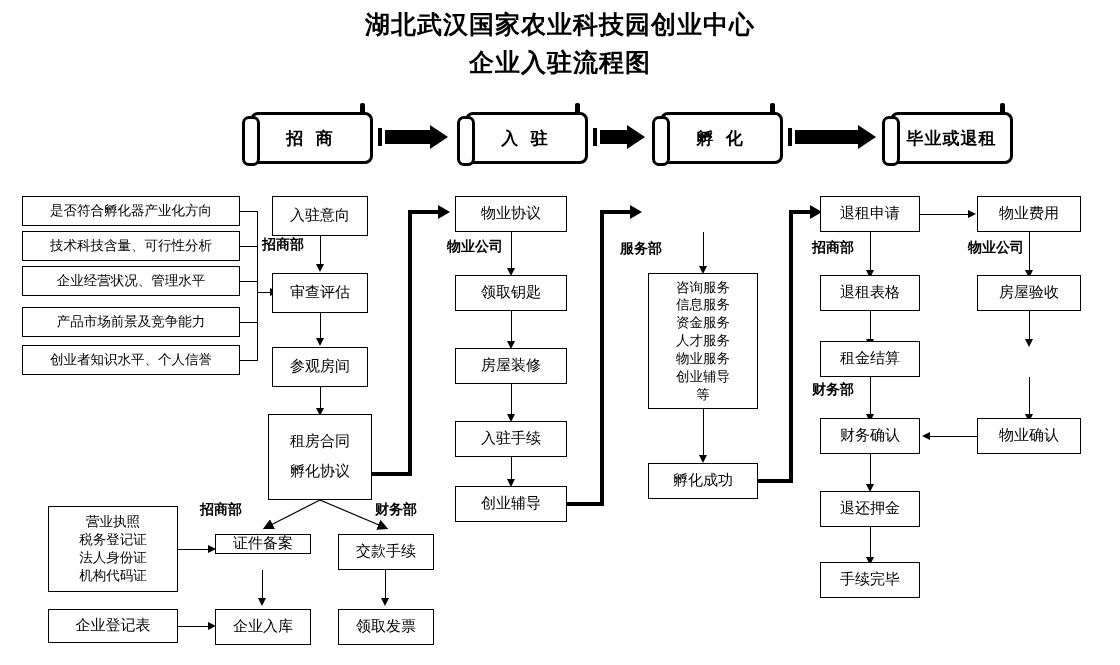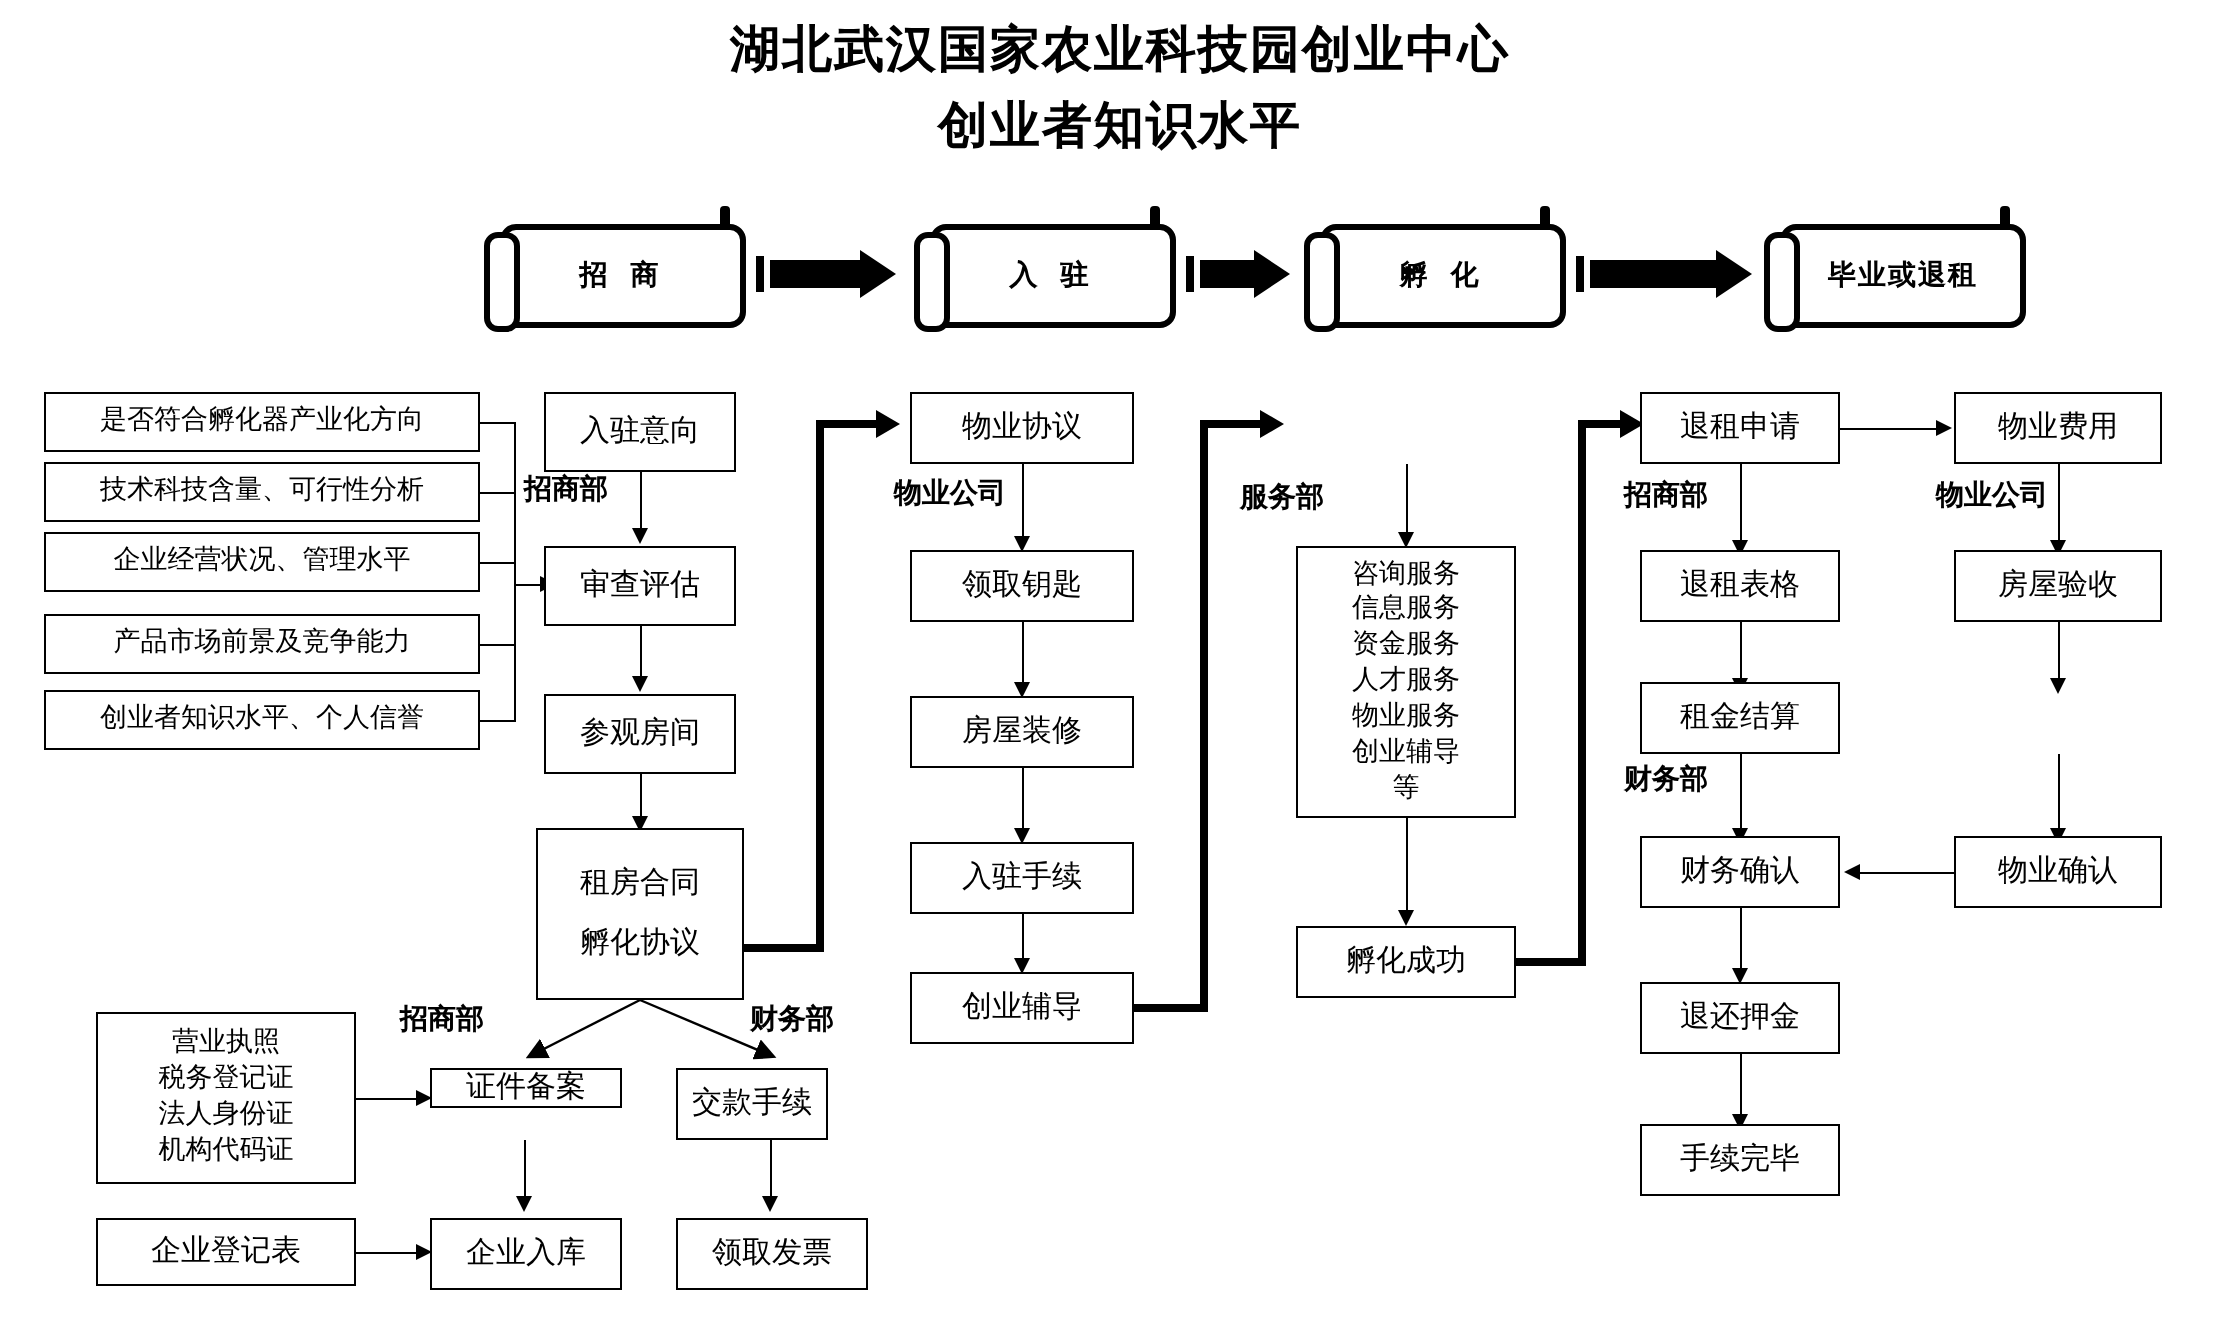--- a/index.html
+++ b/index.html
@@ -71,24 +71,24 @@
   }
   .banner .paper{
     position:absolute;
     left:10px;top:4px;right:2px;bottom:2px;
     border:3px solid #000;
     border-radius:8px;
     background:#fff;
     display:flex;
     align-items:center;
     justify-content:center;
-    font-size:14px;
+    font-size:17px;
     font-weight:bold;
     letter-spacing:4px;
-    font-family:Liberation Serif, serif;
+    font-family:Liberation Sans, sans-serif;
   }
   .banner .roll-l{
     position:absolute;
     left:2px;top:8px;
     width:12px;height:44px;
     border:3px solid #000;
     border-radius:7px;
     background:#fff;
   }
   .banner .knob-r{
@@ -155,21 +155,21 @@
 
   
   #wires{position:absolute;left:0;top:0;width:1120px;height:665px;pointer-events:none;}
 </style>
 </head>
 <body>
 
 <div id="stage">
 
   <div class="title l1">湖北武汉国家农业科技园创业中心</div>
-  <div class="title l2">创业者知识水平</div>
+  <div class="title l2">企业入驻流程图</div>
 
   <div class="banner" style="left:240px;top:108px;width:135px;height:58px;">
     <div class="knob-r"></div>
     <div class="paper">招  商</div>
     <div class="roll-l"></div>
   </div>
   <div class="banner" style="left:455px;top:108px;width:135px;height:58px;">
     <div class="knob-r"></div>
     <div class="paper">入  驻</div>
     <div class="roll-l"></div>
@@ -344,21 +344,21 @@
   <div class="arrow-right" style="left:208px;top:622px;"></div>
 
   <div class="dept" style="left:200px;top:501px;">招商部</div>
   <div class="dept" style="left:375px;top:501px;">财务部</div>
 
   <div class="box" style="left:215px;top:534px;width:96px;height:20px;">证件备案</div>
   <div class="box" style="left:215px;top:609px;width:96px;height:36px;">企业入库</div>
   <div class="vline" style="left:262px;top:570px;height:30px;"></div>
   <div class="arrow-down" style="left:258px;top:598px;"></div>
 
-  <div class="box" style="left:338px;top:534px;width:76px;height:36px;">交款手续</div>
+  <div class="box" style="left:338px;top:534px;width:96px;height:36px;">交款手续</div>
   <div class="box" style="left:338px;top:609px;width:96px;height:36px;">领取发票</div>
   <div class="vline" style="left:385px;top:570px;height:30px;"></div>
   <div class="arrow-down" style="left:381px;top:598px;"></div>
 
   <svg id="wires">
     <defs>
       <marker id="ah" markerWidth="9" markerHeight="9" refX="7" refY="4.5" orient="auto">
         <path d="M0,0 L9,4.5 L0,9 z" fill="#000"></path>
       </marker>
     </defs>

